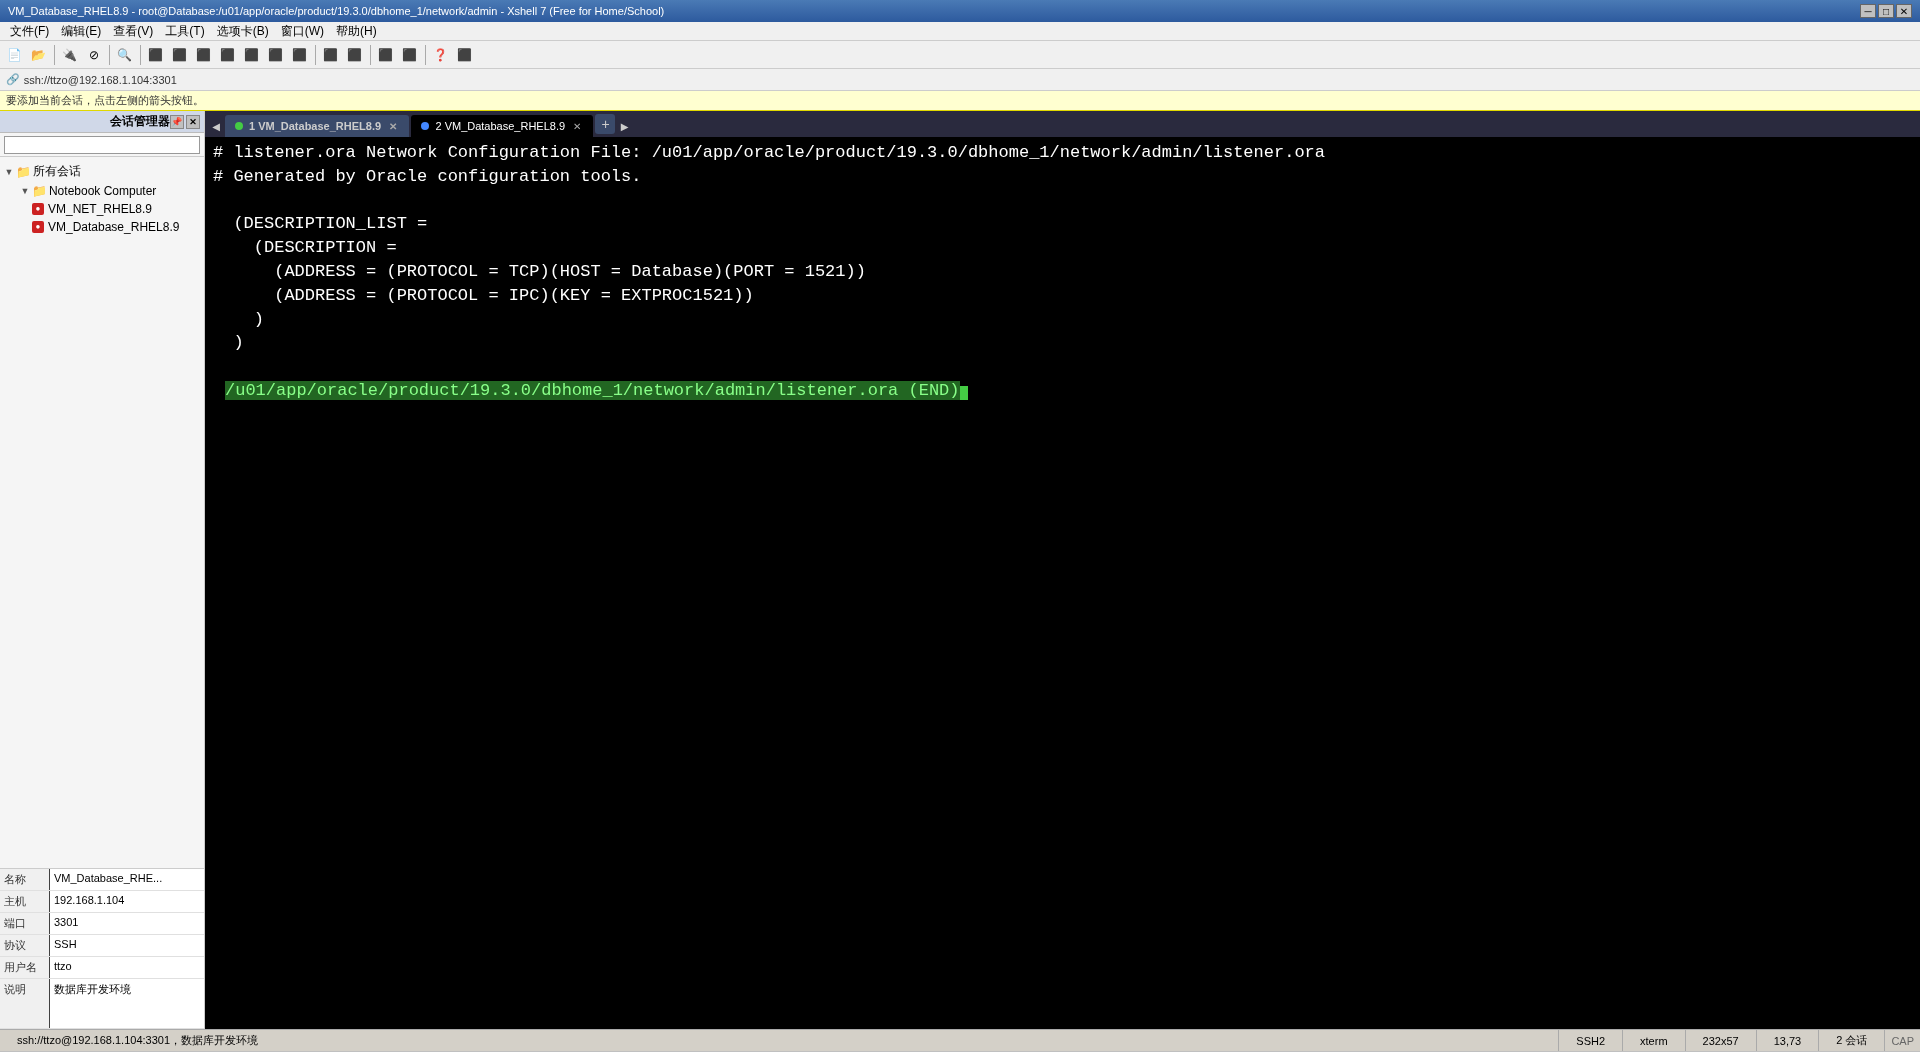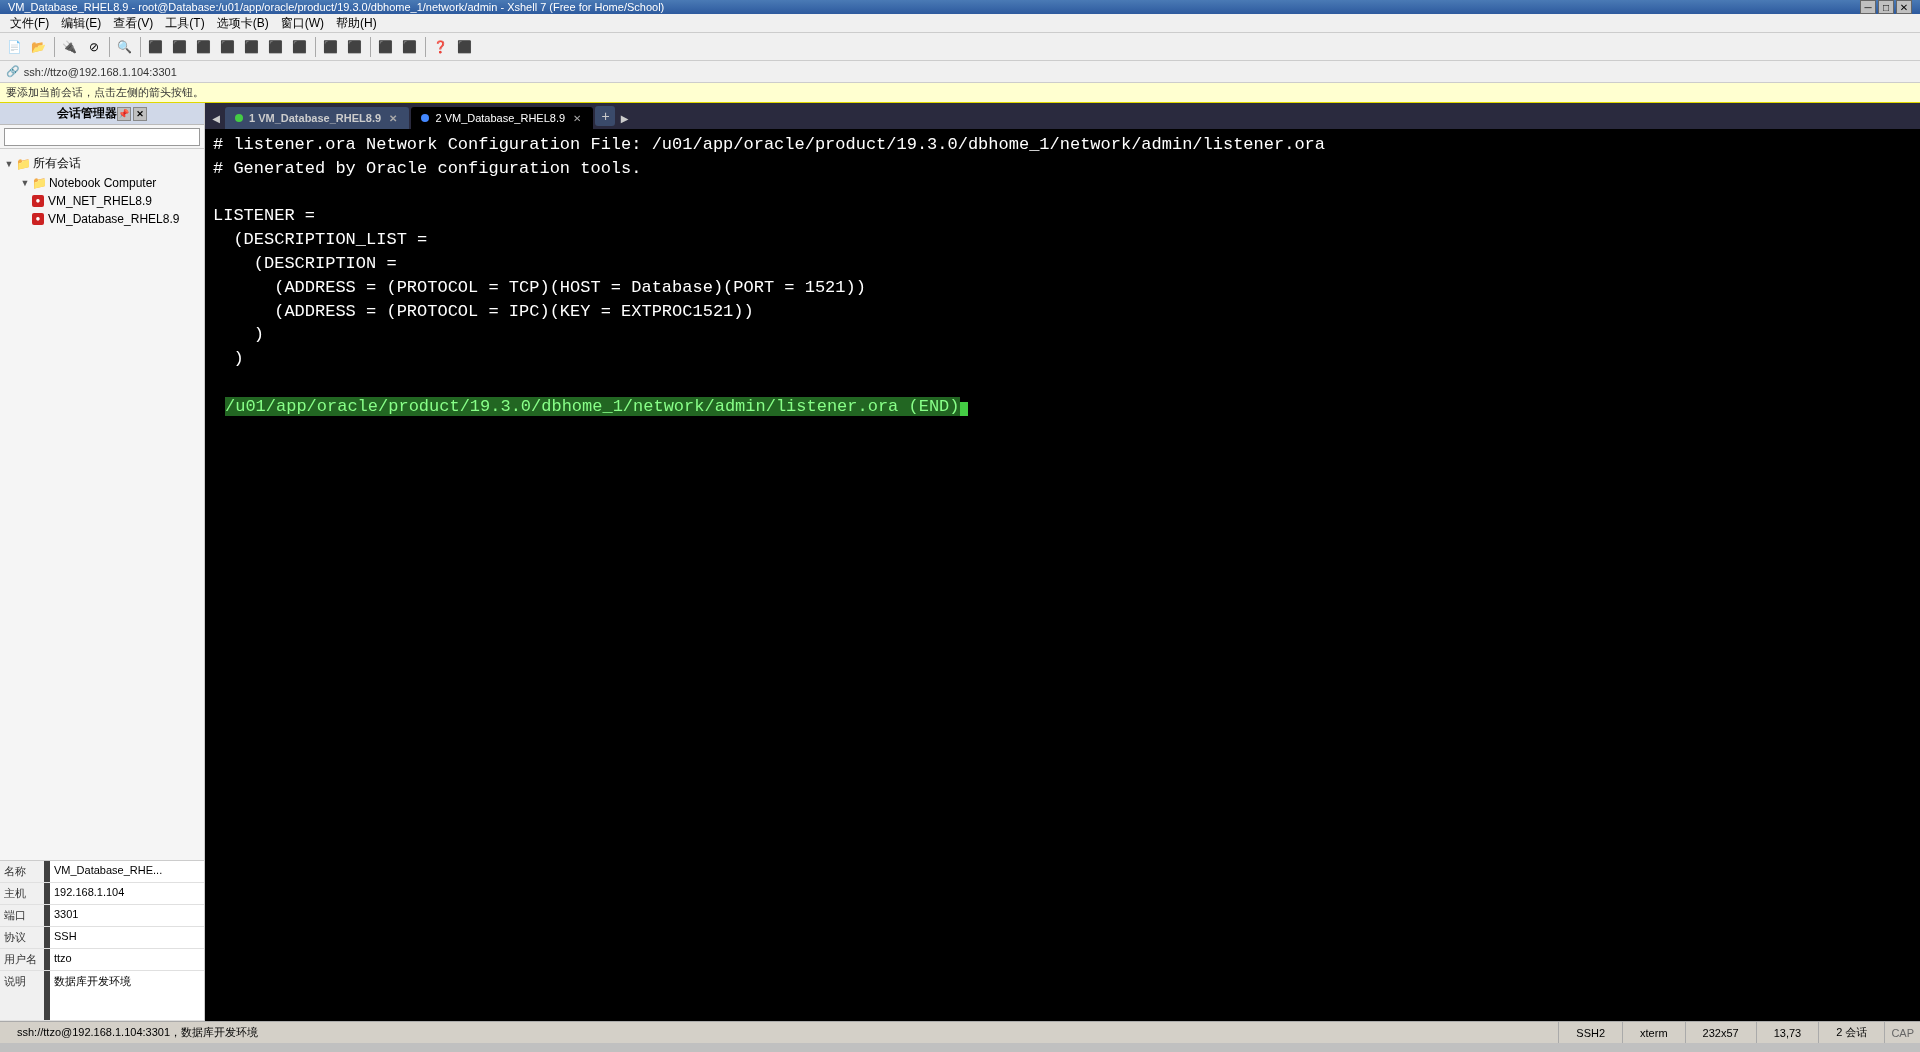--- a/index.html
+++ b/index.html
@@ -7,21 +7,21 @@
       width: 1920px;
       height: 1052px;
       font-family: 'MS Shell Dlg 2', 'SimSun', Arial, sans-serif;
       font-size: 12px;
       background: #c0c0c0;
       overflow: hidden;
     }
 
     
     .title-bar {
-      height: 14px;
+      height: 22px;
       background: linear-gradient(to bottom, #4a7ab5, #2d5a9e);
       display: flex;
       align-items: center;
       justify-content: space-between;
       padding: 0 8px;
       color: white;
       font-size: 11px;
     }
     .title-bar-text {
       flex: 1;
@@ -126,21 +126,21 @@
       background: #f5f5f5;
       border-right: 1px solid #ccc;
       display: flex;
       flex-direction: column;
     }
     .sidebar-header {
       height: 22px;
       background: #d0d8e8;
       display: flex;
       align-items: center;
-      justify-content: center;
+      justify-content: flex-end;
       padding: 0 4px;
       font-size: 12px;
       font-weight: bold;
       border-bottom: 1px solid #bbb;
     }
     .sidebar-header-buttons {
       display: flex;
       gap: 2px;
     }
     .sidebar-header-btn {
@@ -223,21 +223,21 @@
     }
     .info-row {
       display: flex;
       border-bottom: 1px solid #e0e0e0;
       font-size: 11px;
     }
     .info-label {
       width: 50px;
       padding: 3px 4px;
       background: #f0f0f0;
-      border-right: 6px solid #404040;
+      border-right: 1px solid #404040;
       color: #333;
       flex-shrink: 0;
     }
     .info-value {
       padding: 3px 4px;
       color: #000;
     }
     .info-notes {
       height: 50px;
     }
@@ -510,21 +510,20 @@
         <span class="tab-close">✕</span>
       </div>
       <div class="tab-add">+</div>
       <div class="tab-scroll-right">▶</div>
     </div>
 
     <div class="terminal">
       <div class="terminal-line terminal-white"># listener.ora Network Configuration File: /u01/app/oracle/product/19.3.0/dbhome_1/network/admin/listener.ora</div>
       <div class="terminal-line terminal-white"># Generated by Oracle configuration tools.</div>
       <div class="terminal-line">&nbsp;</div>
-      <div class="terminal-line terminal-white">LISTENER =</div>
       <div class="terminal-line terminal-white">  (DESCRIPTION_LIST =</div>
       <div class="terminal-line terminal-white">    (DESCRIPTION =</div>
       <div class="terminal-line terminal-white">      (ADDRESS = (PROTOCOL = TCP)(HOST = Database)(PORT = 1521))</div>
       <div class="terminal-line terminal-white">      (ADDRESS = (PROTOCOL = IPC)(KEY = EXTPROC1521))</div>
       <div class="terminal-line terminal-white">    )</div>
       <div class="terminal-line terminal-white">  )</div>
       <div class="terminal-line">&nbsp;</div>
       <div class="terminal-line"><span class="terminal-highlight">/u01/app/oracle/product/19.3.0/dbhome_1/network/admin/listener.ora (END)</span><span class="cursor"></span></div>
     </div>
   </div>

